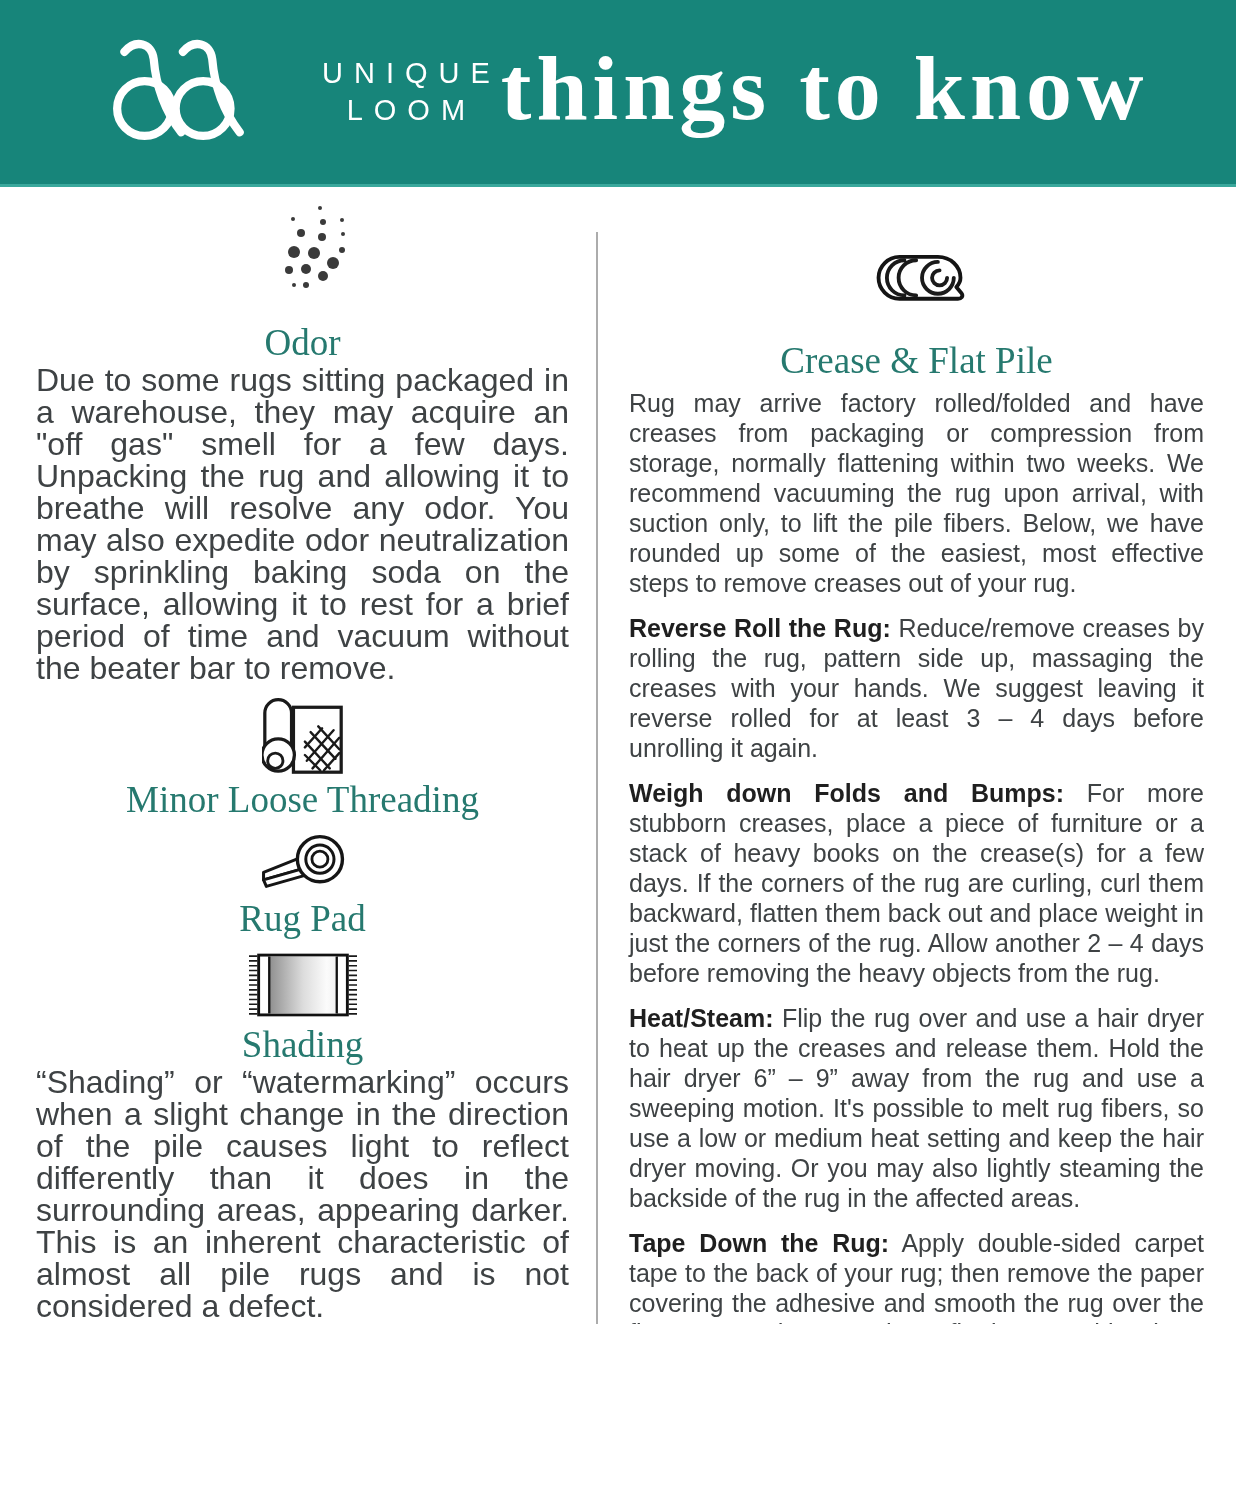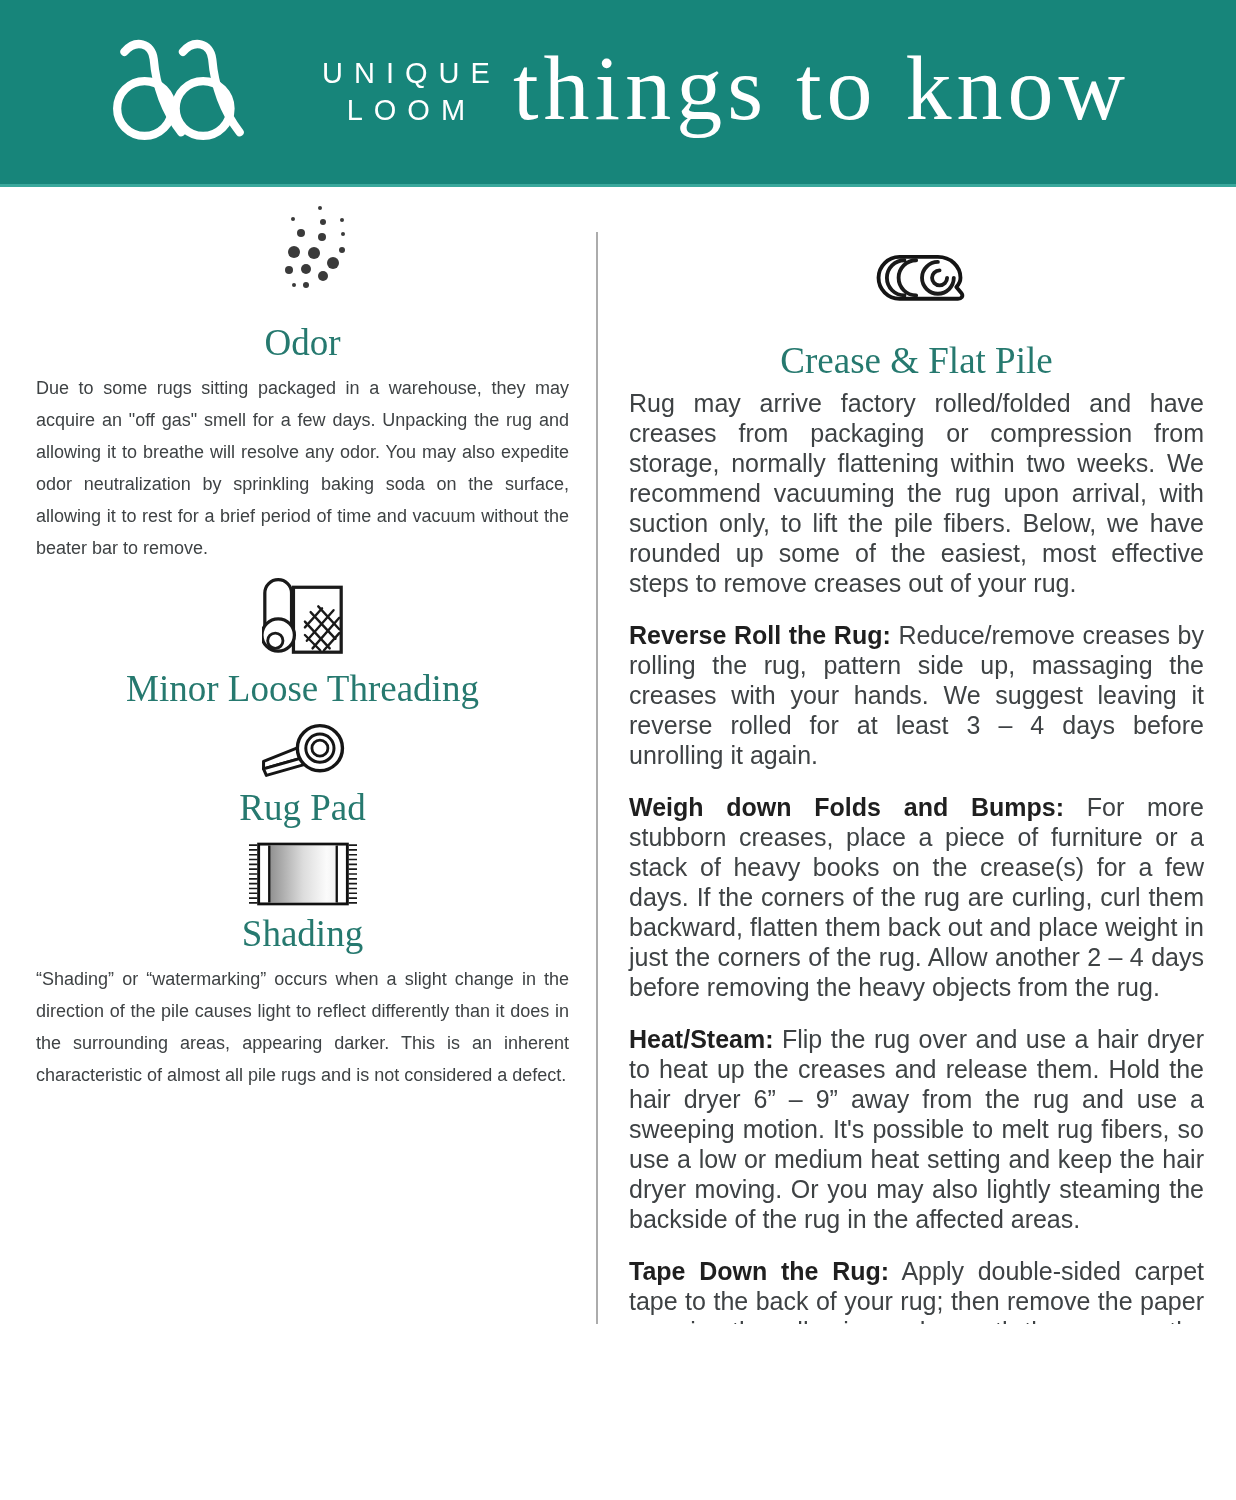--- a/index.html
+++ b/index.html
@@ -6,40 +6,40 @@
   .page{position:relative;width:1236px;height:1324px;background:#ffffff;overflow:hidden;
         font-family:"Liberation Sans", sans-serif;color:#3E4244;}
   
   .header{height:187px;background:#17857A;border-bottom:3px solid #3AA89C;
           display:flex;align-items:center;box-sizing:border-box;}
   .logo-svg{margin-left:108px;flex:0 0 auto;}
   .brand{margin-left:22px;color:#fff;letter-spacing:11px;font-size:29px;line-height:37px;
          text-align:center;font-weight:400;}
   .page-title{margin-left:auto;margin-right:106px;color:#fff;
               font-family:"Liberation Serif", serif;font-size:92px;letter-spacing:5px;
-              font-weight:400;white-space:nowrap;margin-top:-8px;}
+              font-weight:700;white-space:nowrap;margin-top:-8px;}
   
   .content{display:flex;align-items:flex-start;}
   .col-left{width:533px;margin-left:36px;}
   .col-right{width:575px;margin-left:60px;}
   .divider{position:absolute;left:596px;top:232px;height:1261px;width:2px;background:#ACACAC;}
   
   .sec{text-align:center;}
   .sec h2{font-family:"Liberation Serif", serif;color:#26796F;font-weight:400;
           font-size:37px;line-height:42px;margin:0;}
-  .col-left p.body{font-size:18px;line-height:32px;text-align:justify;margin:8px 0 0;}
+  .col-left p.body{font-size:32px;line-height:32px;text-align:justify;margin:0 0 0;}
   .col-right p.body{font-size:25px;line-height:30px;text-align:justify;margin:6px 0 0;}
   .icon-block{display:block;margin:0 auto;}
-  .tip{font-size:25px;line-height:30px;text-align:justify;margin:22px 0 0;}
+  .tip{font-size:25px;line-height:30px;text-align:justify;margin:15px 0 0;}
   .tip b{color:#1F1F1F;}
   
   .s-odor .icon-block{margin-top:17px;}
   .s-odor h2{margin-top:25px;}
   .s-thread .icon-block{margin-top:8px;}
-  .s-thread h2{margin-top:12px;text-align:center;}
+  .s-thread h2{margin-top:3px;text-align:center;}
   .s-pad .icon-block{margin-top:10px;}
   .s-pad h2{margin-top:5px;text-align:center;}
   .s-shade .icon-block{margin-top:13px;}
   .s-shade h2{margin-top:7px;}
   .s-crease .icon-block{margin-top:64px;}
   .s-crease h2{margin-top:37px;}
   svg{display:block;}
   .stroke{fill:none;stroke:#1A1A1A;stroke-linecap:round;stroke-linejoin:round;}
 </style>
 </head>

